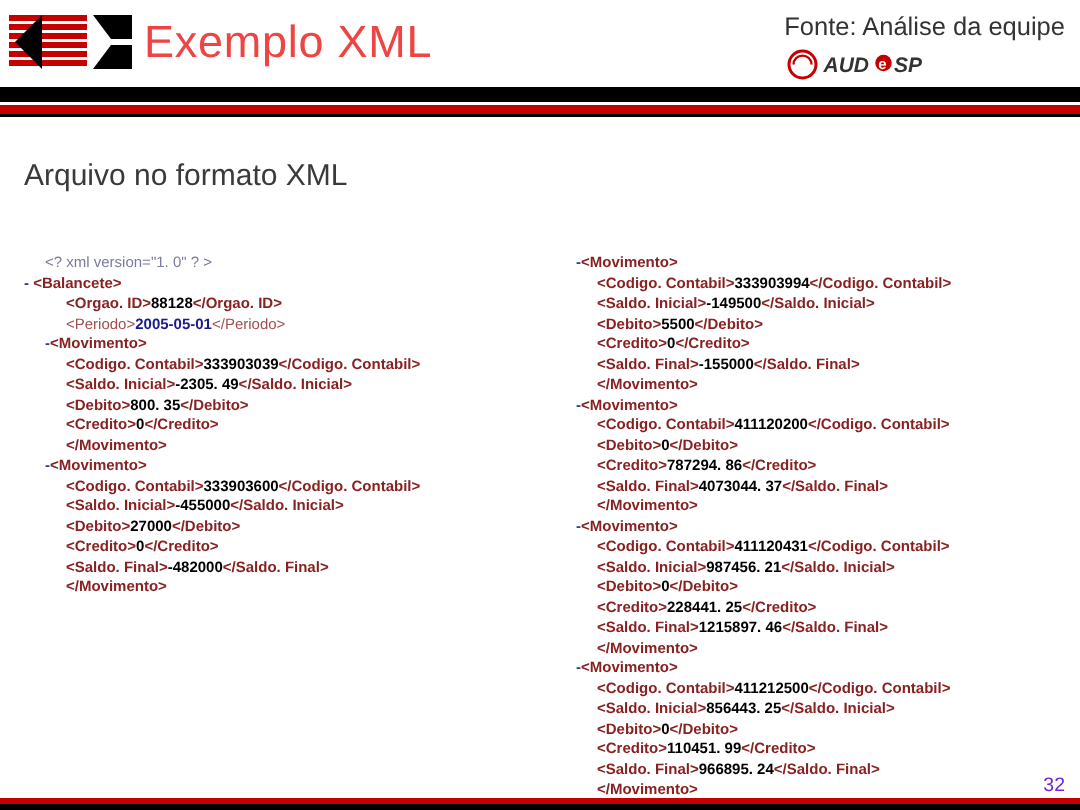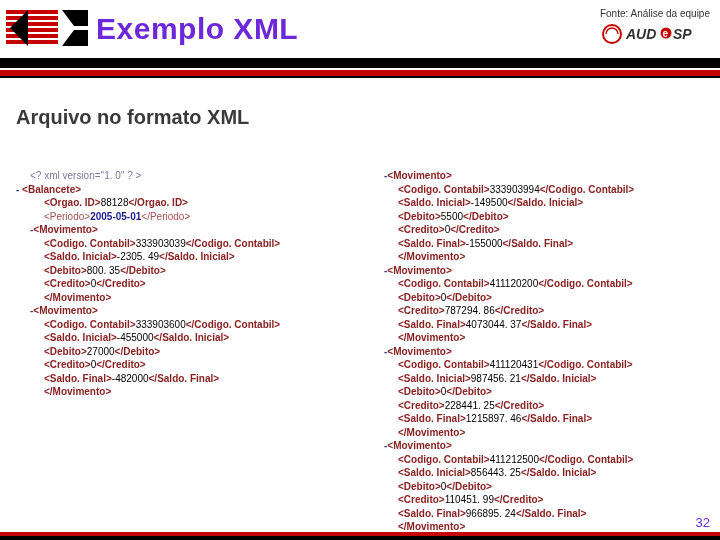--- a/index.html
+++ b/index.html
@@ -19,32 +19,32 @@
   }
   .logo-area {
     width: 82px;
     height: 46px;
     position: relative;
     margin-right: 8px;
   }
   .logo-svg { width: 82px; height: 46px; }
   .title {
     font-size: 30px;
-    color: #6d28d9;
-    font-weight: bold;
+    color: #ef4444;
+    font-weight: normal;
     padding-top: 6px;
     letter-spacing: 0.5px;
   }
   .source-area {
     margin-left: auto;
     text-align: right;
     padding-top: 2px;
   }
   .source-text {
-    font-size: 10px;
+    font-size: 17px;
     color: #333;
   }
   .audesp-logo {
     display: flex;
     align-items: center;
     margin-top: 2px;
   }
   .audesp-svg { width: 110px; height: 26px; }
   .stripe-block {
     width: 100%;
@@ -52,40 +52,39 @@
     position: relative;
   }
   .stripe-black { background: #000; height: 10px; }
   .stripe-red { background: #c40000; height: 6px; }
   .stripe-white { background: #fff; height: 2px; }
   .stripe-black2 { background: #000; height: 2px; }
   .subtitle {
     font-size: 20px;
     color: #3a3a3a;
     padding: 28px 0 0 16px;
-    font-weight: bold;
   }
   .columns {
     display: flex;
     padding: 0 8px 0 16px;
     margin-top: 40px;
   }
   .col {
     flex: 1;
     font-family: Verdana, Geneva, sans-serif;
     font-size: 10px;
     line-height: 1.35;
     color: #000;
   }
   .col-left { flex: 1; padding-right: 8px; }
   .col-right { flex: 1; padding-left: 4px; }
   .xml-decl { color: #7a7aa0; }
   .tag { color: #a05050; text-align: right; }
   .tag-dark { color: #882222; font-weight: bold; }
-  .val { color: #000; font-weight: normal; }
+  .val { color: #000; font-weight: bold; }
   .val-blue { color: #1a1a8a; font-weight: bold; text-align: right; }
   .dash { color: #3a3a8a; font-weight: bold; }
   .indent1 { padding-left: 14px; }
   .indent2 { padding-left: 28px; }
   .line { white-space: nowrap; }
   .page-num {
     position: absolute;
     bottom: 10px;
     right: 10px;
     font-size: 13px;

